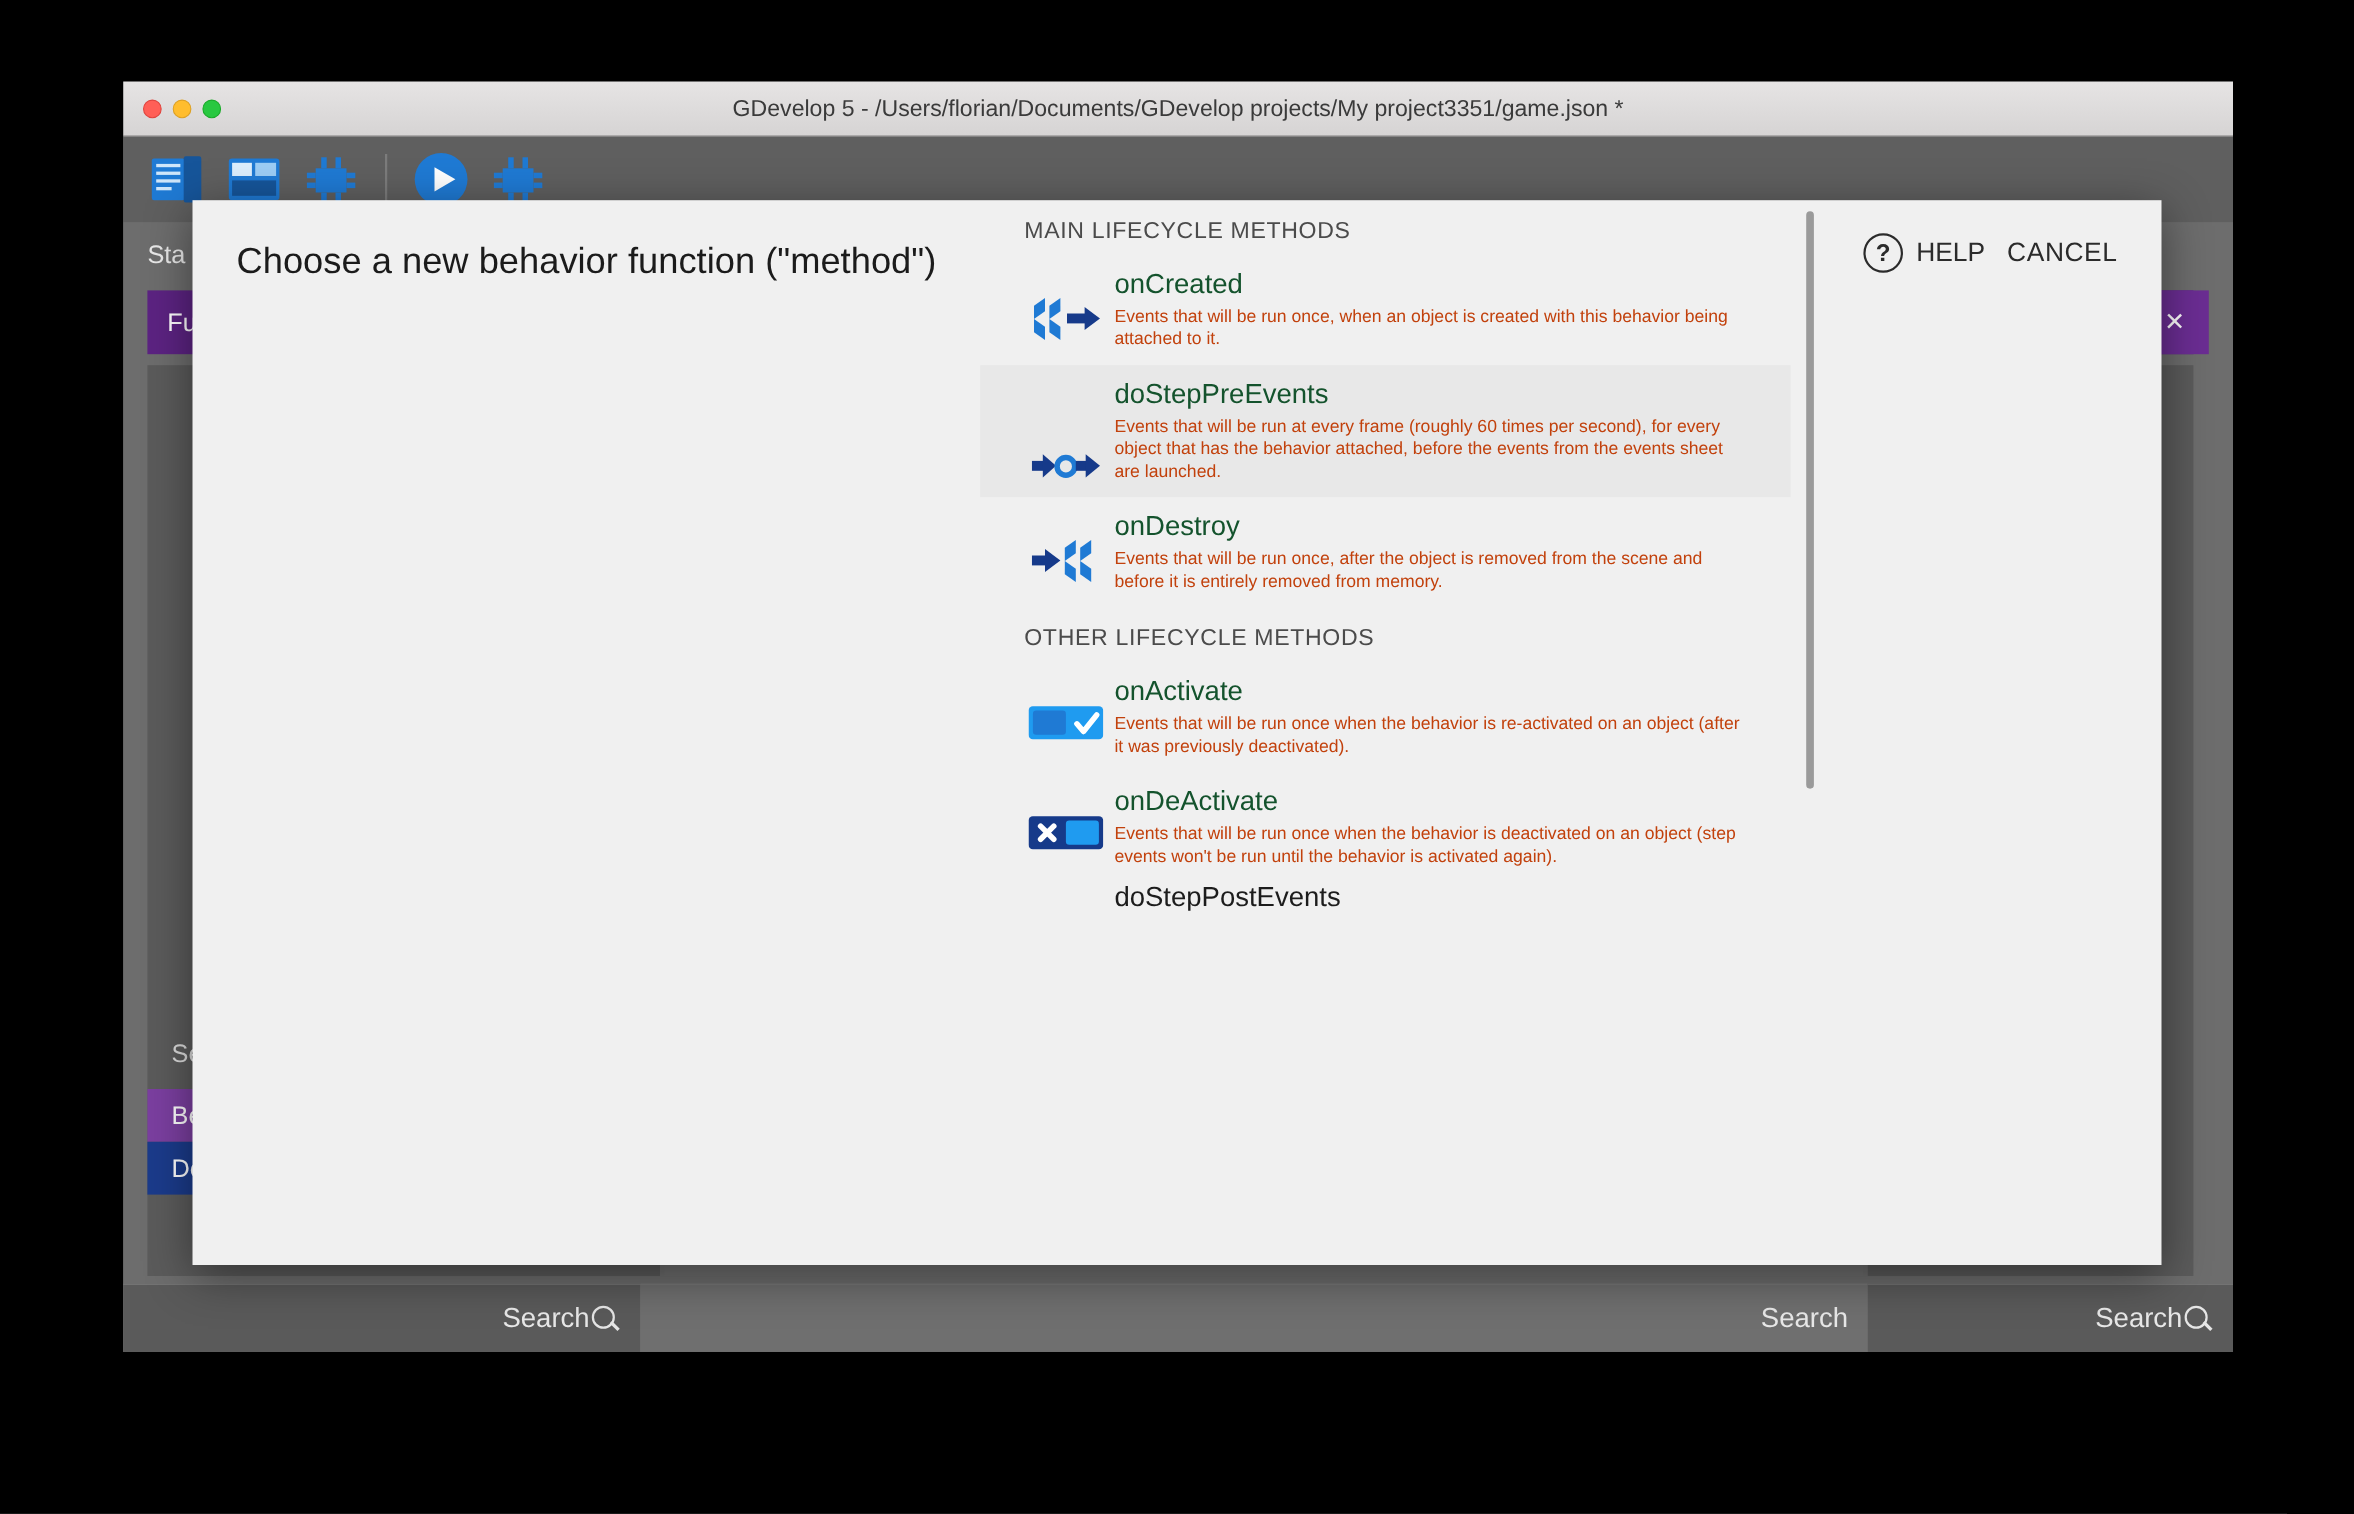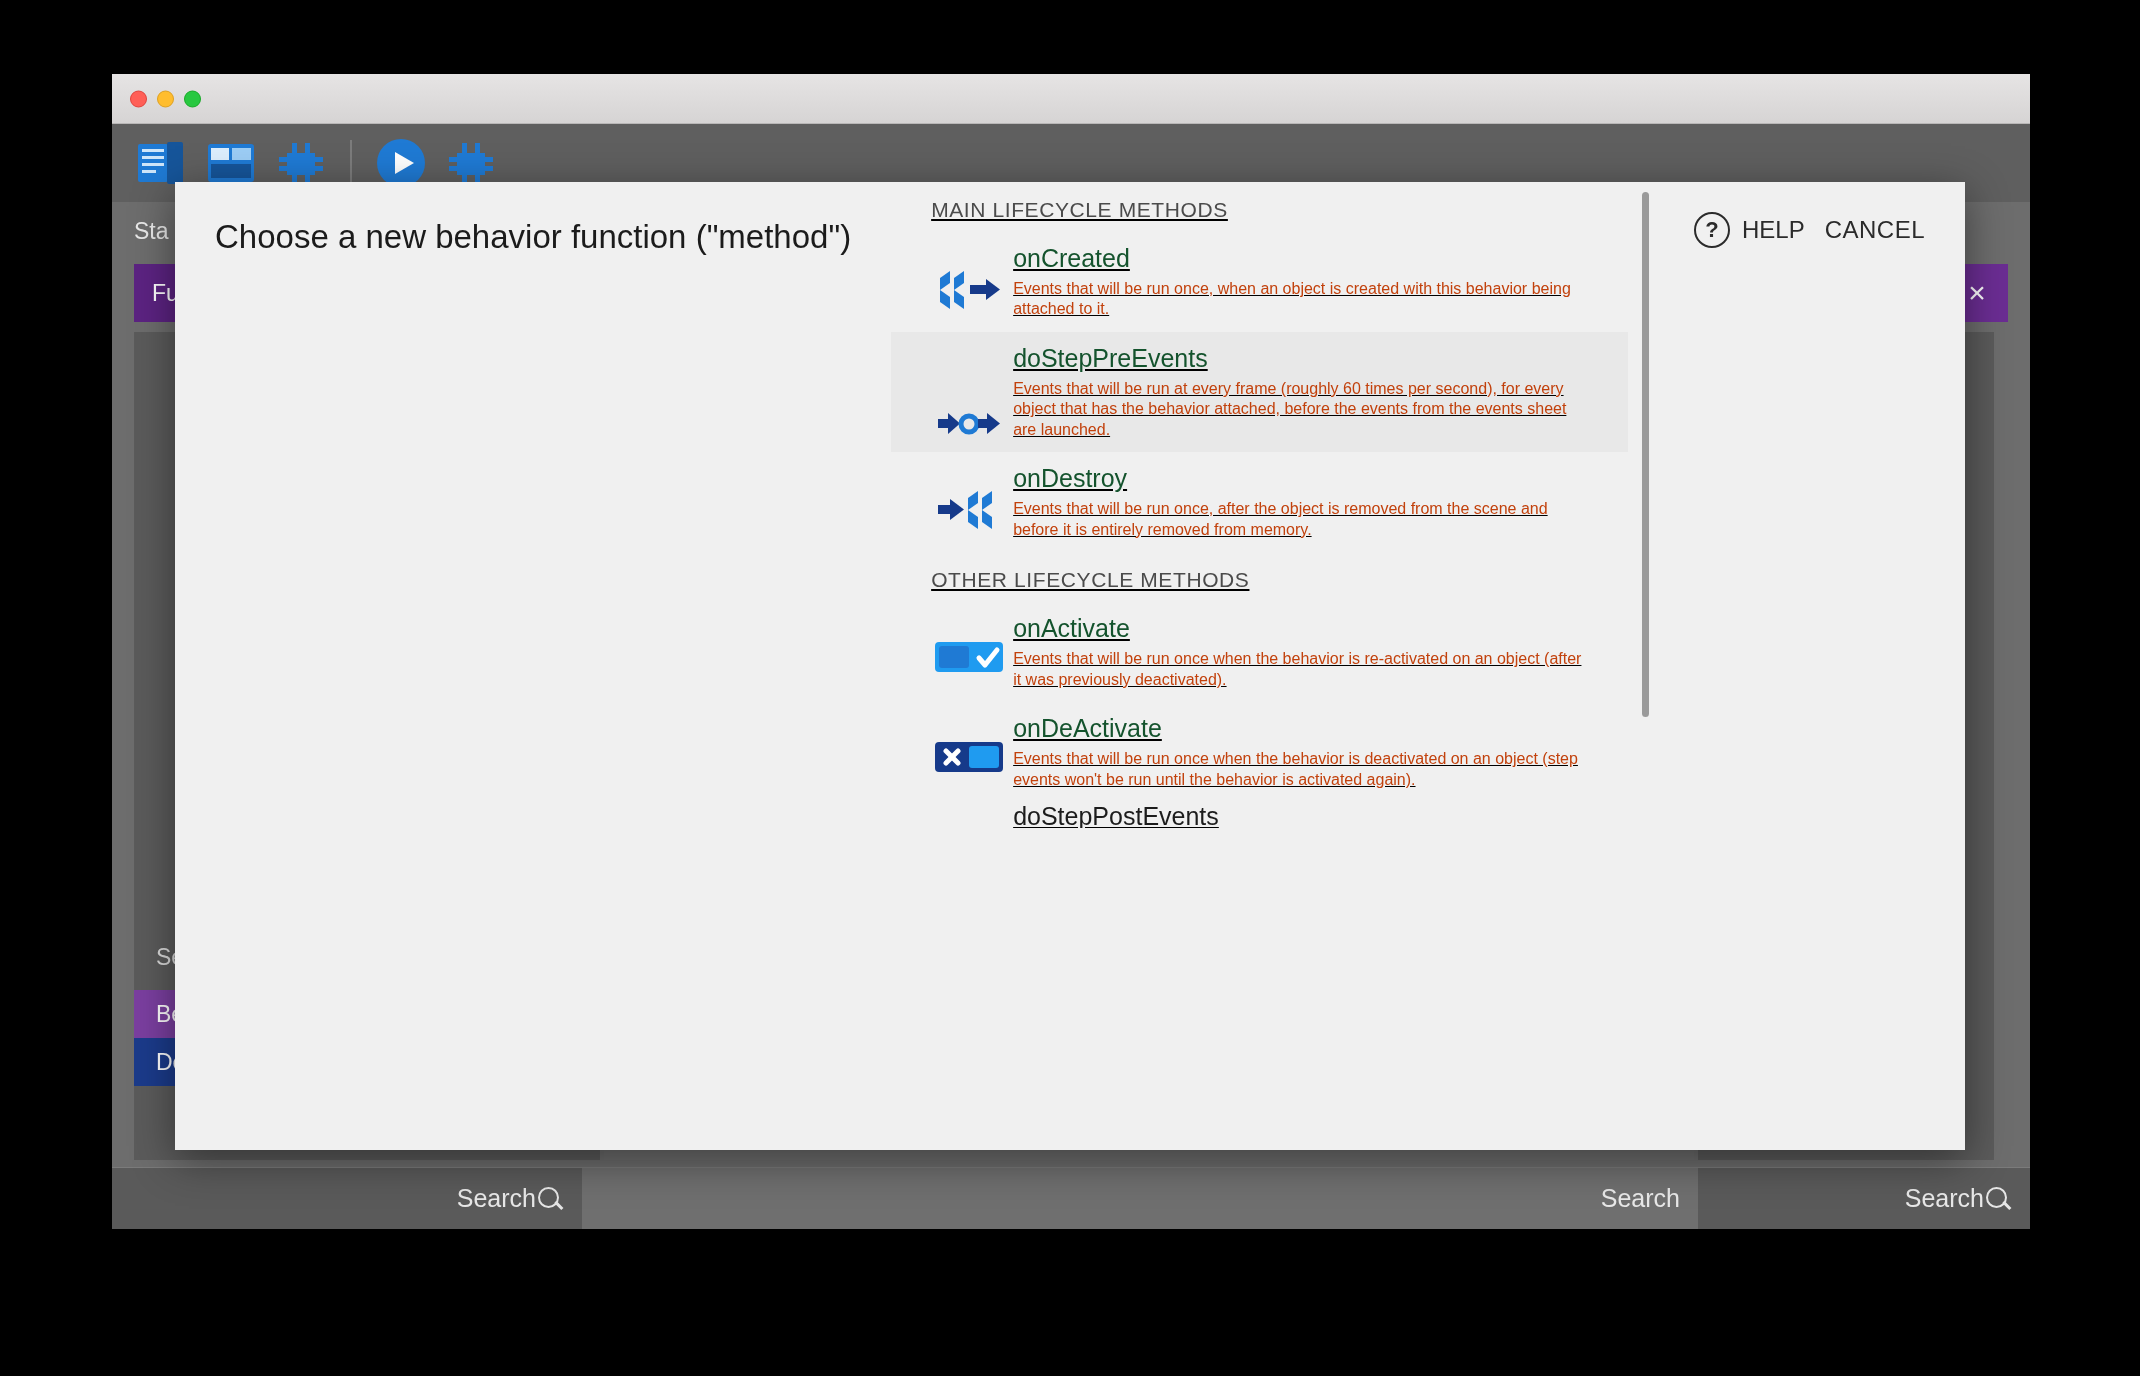--- a/index.html
+++ b/index.html
@@ -166,21 +166,20 @@
   }
   .modal-title {
     padding: 36px 40px 22px 40px;
     font-size: 33px; color: #1b1b1b;
   }
   .modal-body {
     flex: 1;
     position: relative;
     overflow: hidden;
     padding-right: 26px;
-    text-decoration: underline;
   }
   .scroll-area {
     height: 100%;
     overflow: hidden;
     position: relative;
   }
   .scrollbar {
     position: absolute;
     right: 5px; top: 10px;
     width: 7px; height: 525px;
@@ -247,20 +246,21 @@
 <div id="root">
 
   <div class="app-window">
 
     <div class="titlebar">
       <div class="traffic">
         <div class="dot red"></div>
         <div class="dot yellow"></div>
         <div class="dot green"></div>
       </div>
+      <div class="win-title">GDevelop 5 - /Users/florian/Documents/GDevelop projects/My project3351/game.json *</div>
     </div>
 
     <div class="toolbar">
       <div class="tb-icon">
         <svg width="48" height="44" viewBox="0 0 48 44">
           <rect x="1" y="3" width="30" height="38" rx="2" fill="#1f7ad4"></rect>
           <rect x="5" y="8" width="22" height="3" fill="#cfe6fa"></rect>
           <rect x="5" y="15" width="22" height="3" fill="#cfe6fa"></rect>
           <rect x="5" y="22" width="22" height="3" fill="#cfe6fa"></rect>
           <rect x="5" y="29" width="14" height="3" fill="#cfe6fa"></rect>

